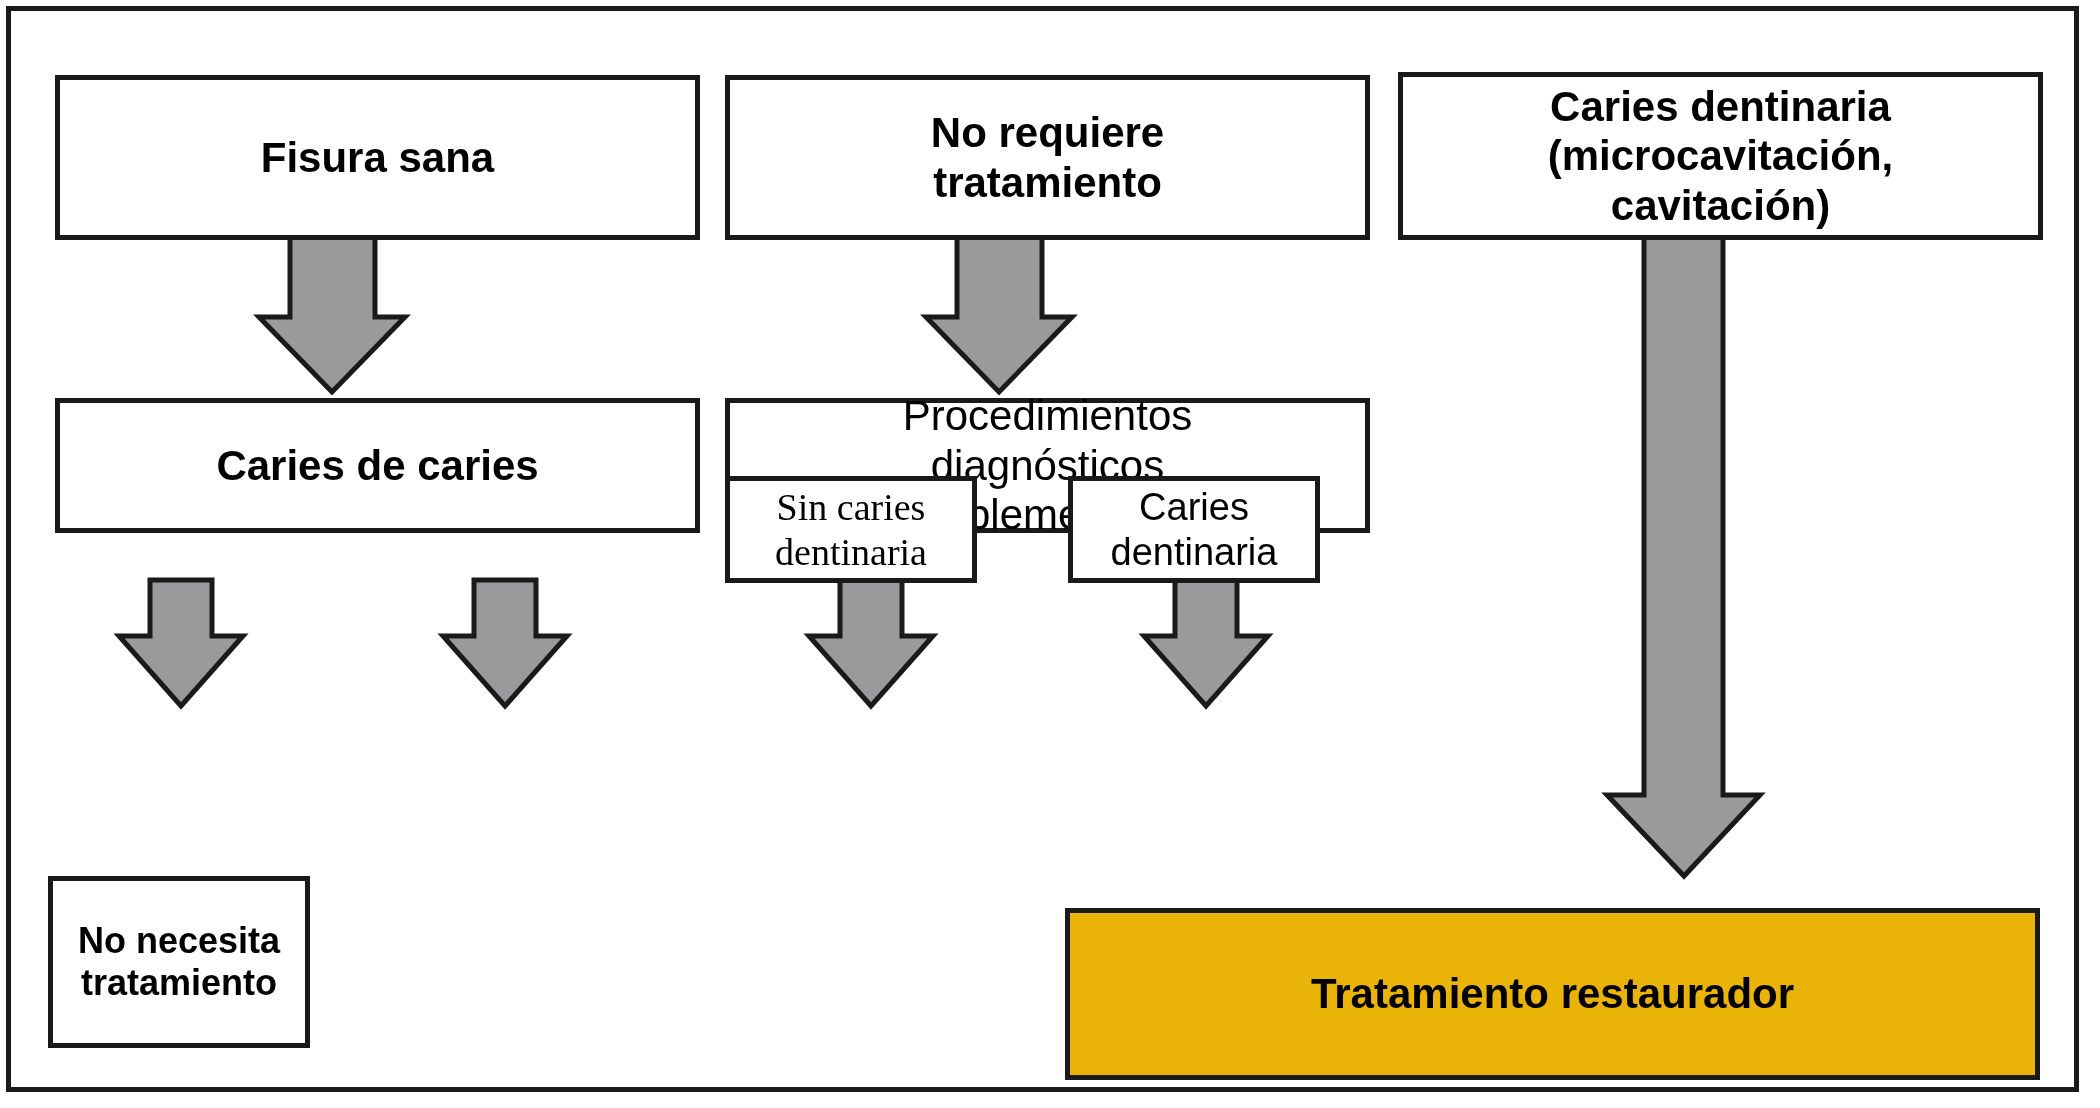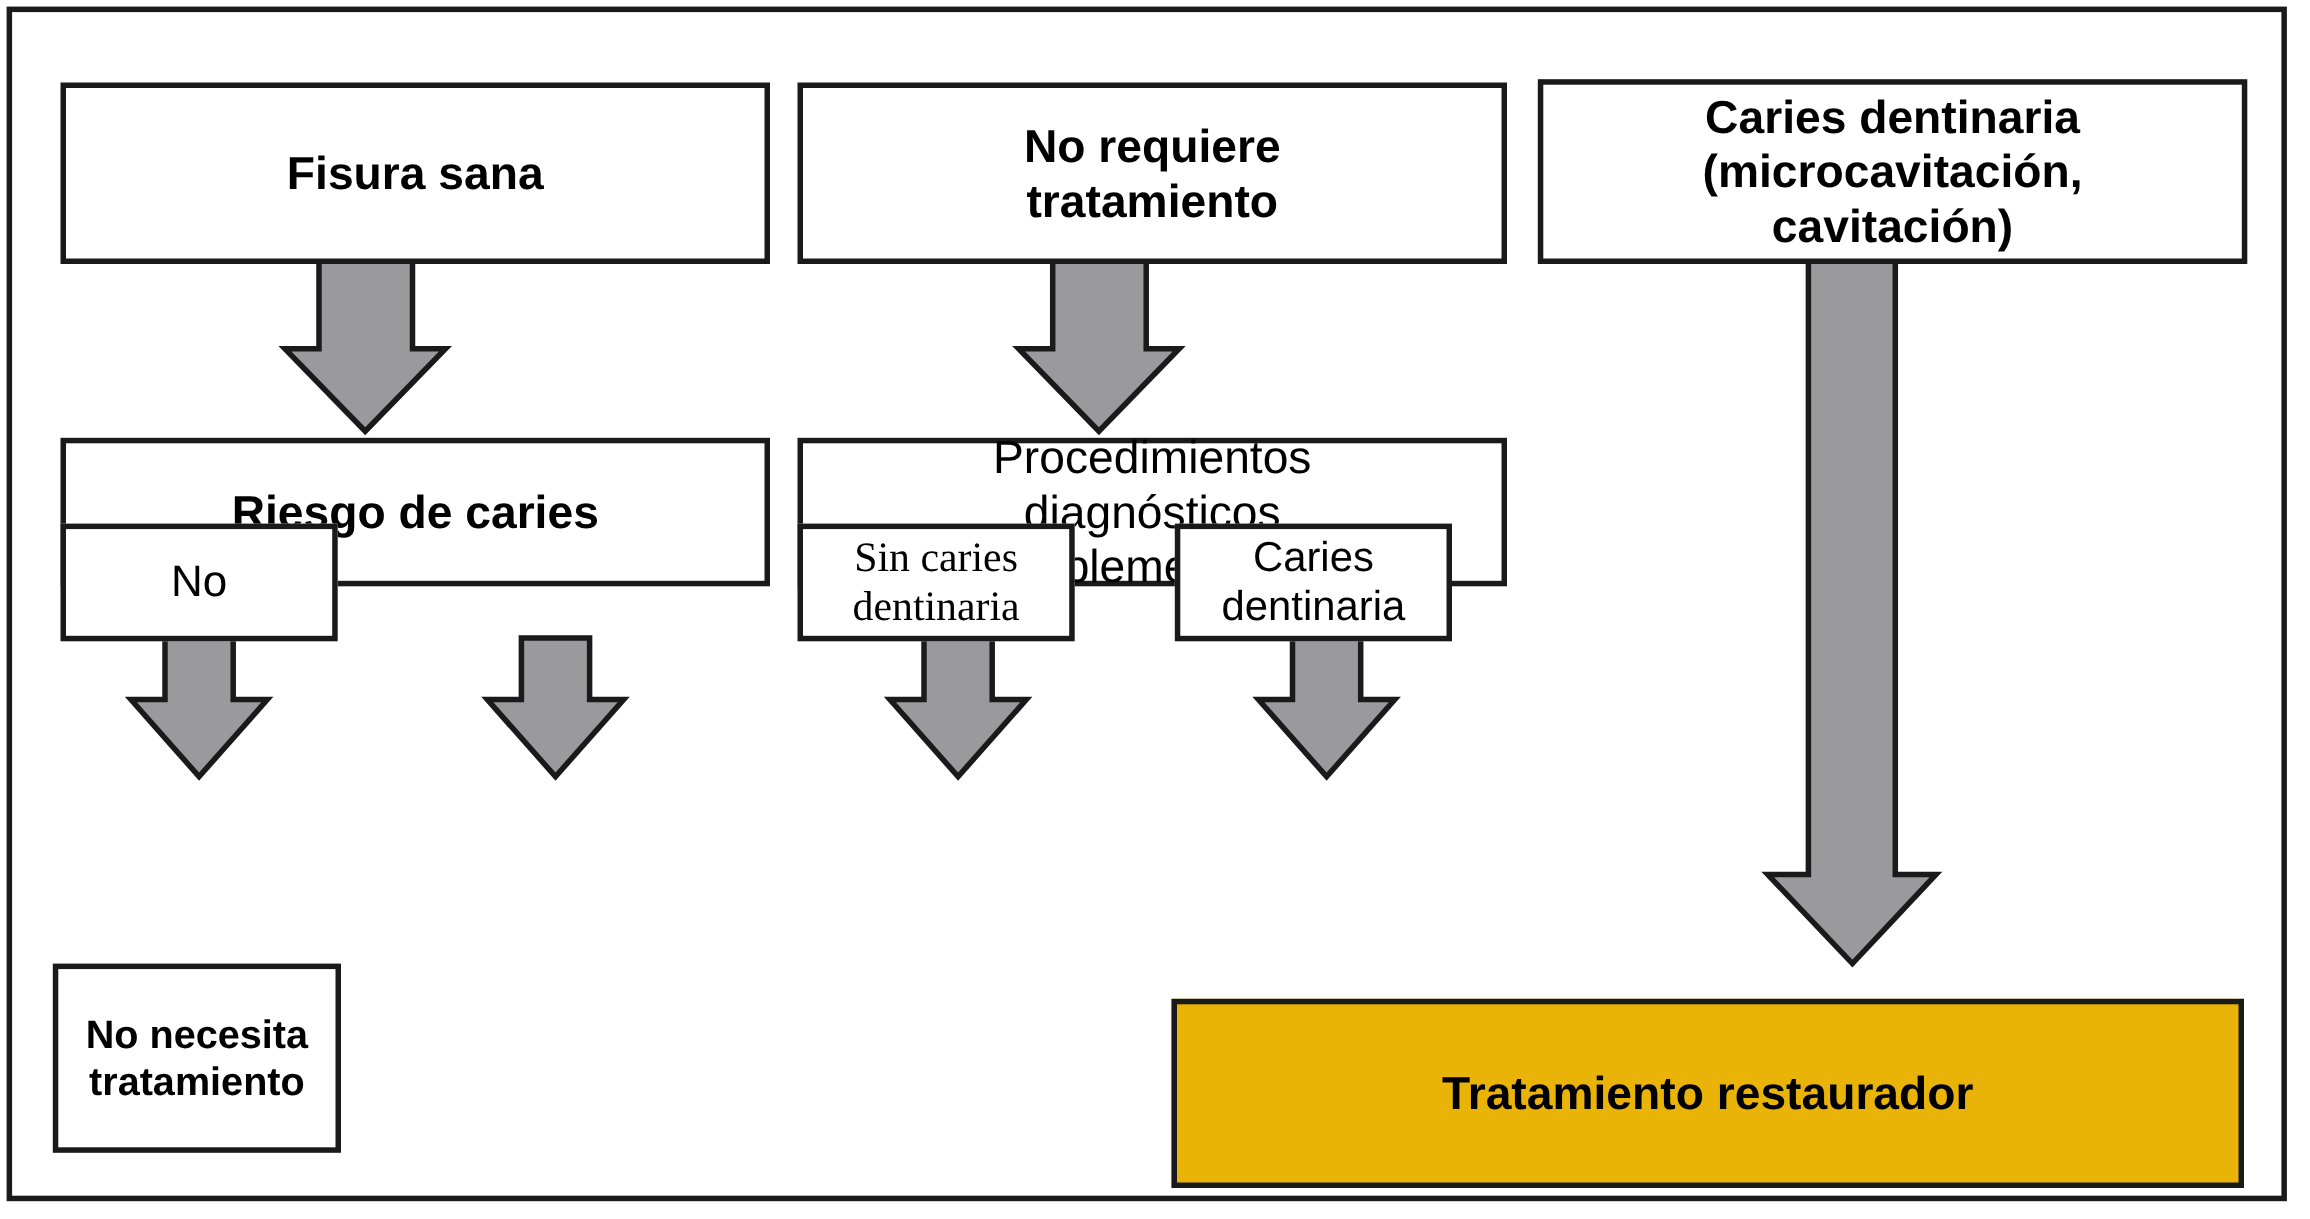--- a/index.html
+++ b/index.html
@@ -119,32 +119,29 @@
 tratamiento</span>
   </div>
 
   <div class="node bold t-lg fill-white" style="left:1398px; top:72px; width:645px; height:168px;">
     <span class="label">Caries dentinaria
 (microcavitación,
 cavitación)</span>
   </div>
 
   <div class="node bold t-lg fill-white" style="left:55px; top:398px; width:645px; height:135px;">
-    <span class="label">Riesgo de caries</span>
+    <span class="label">Caries de caries</span>
   </div>
 
   <div class="node regular t-lg fill-white" style="left:725px; top:398px; width:645px; height:135px;">
     <span class="label">Procedimientos
 diagnósticos
 complementarios</span>
   </div>
 
-  <div class="node regular t-md fill-white" style="left:55px; top:476px; width:252px; height:107px;">
-    <span class="label">No</span>
-  </div>
 
 
   <div class="node regular t-sm fill-white" style="left:725px; top:476px; width:252px; height:107px;font-family:Liberation Serif, serif;">
     <span class="label">Sin caries
 dentinaria</span>
   </div>
 
   <div class="node regular t-sm fill-white" style="left:1068px; top:476px; width:252px; height:107px;text-align:center;">
     <span class="label">Caries
 dentinaria</span>

